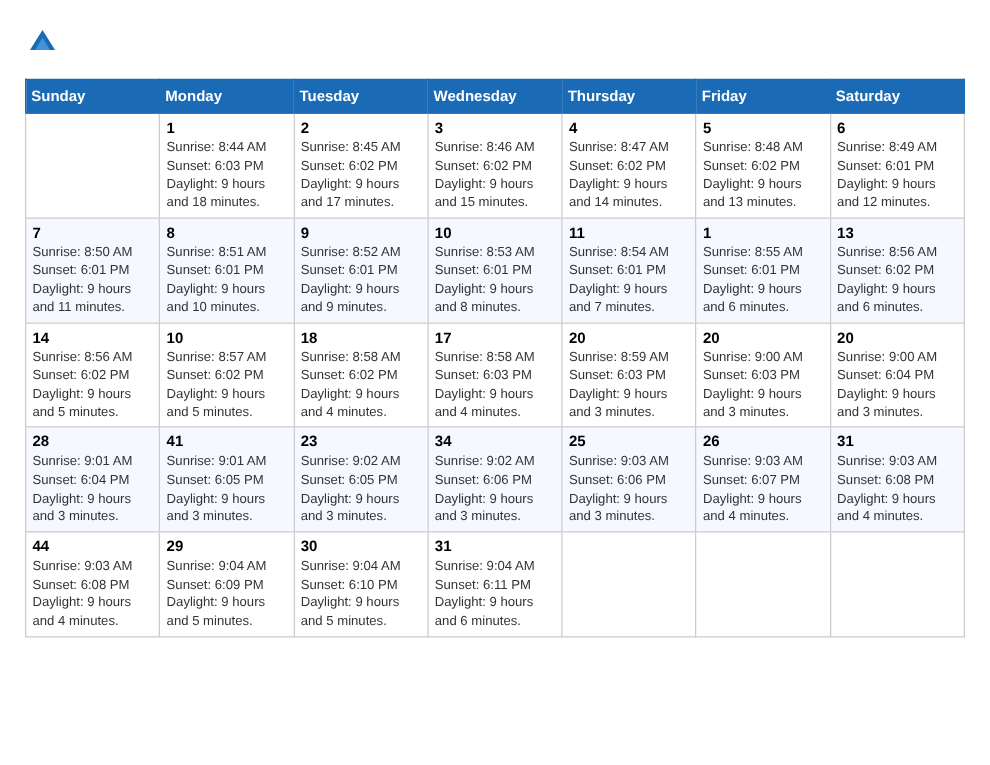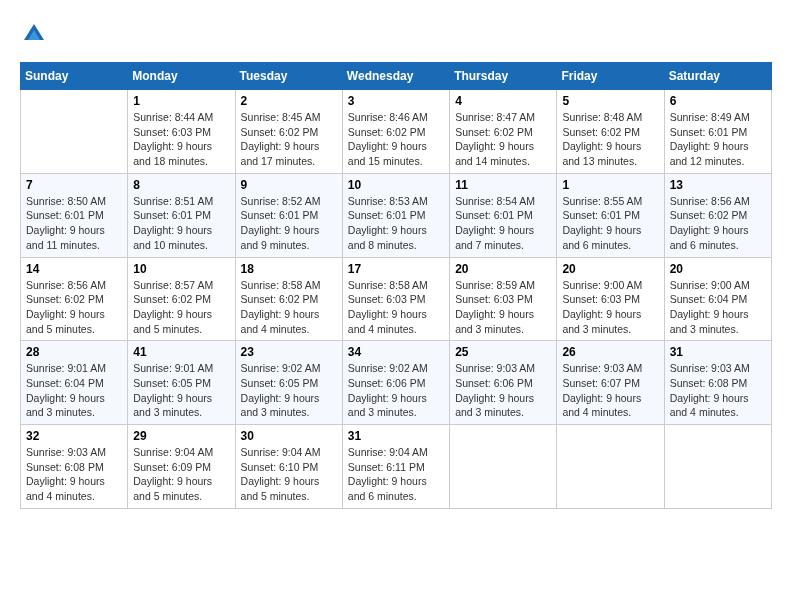--- a/index.html
+++ b/index.html
@@ -263,21 +263,21 @@
         </td>
         <td>
           <span class="day-num">31</span>
         <div class="day-info">
           Sunrise: 9:03 AM<br>Sunset: 6:08 PM<br>Daylight: 9 hours and 4 minutes.
         </div>
         </td>
       </tr>
       <tr>
         <td>
-          <span class="day-num">32</span>
+          <span class="day-num">44</span>
         <div class="day-info">
           Sunrise: 9:03 AM<br>Sunset: 6:08 PM<br>Daylight: 9 hours and 4 minutes.
         </div>
         </td>
         <td>
           <span class="day-num">29</span>
         <div class="day-info">
           Sunrise: 9:04 AM<br>Sunset: 6:09 PM<br>Daylight: 9 hours and 5 minutes.
         </div>
         </td>

